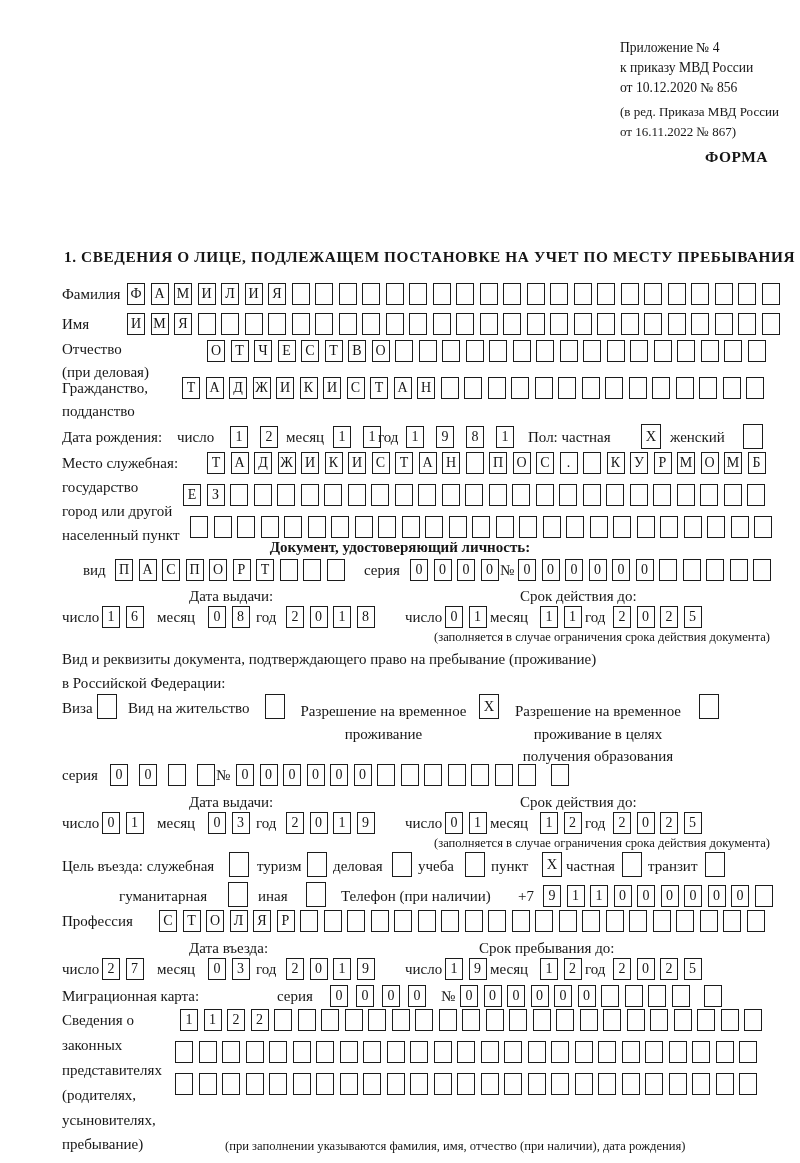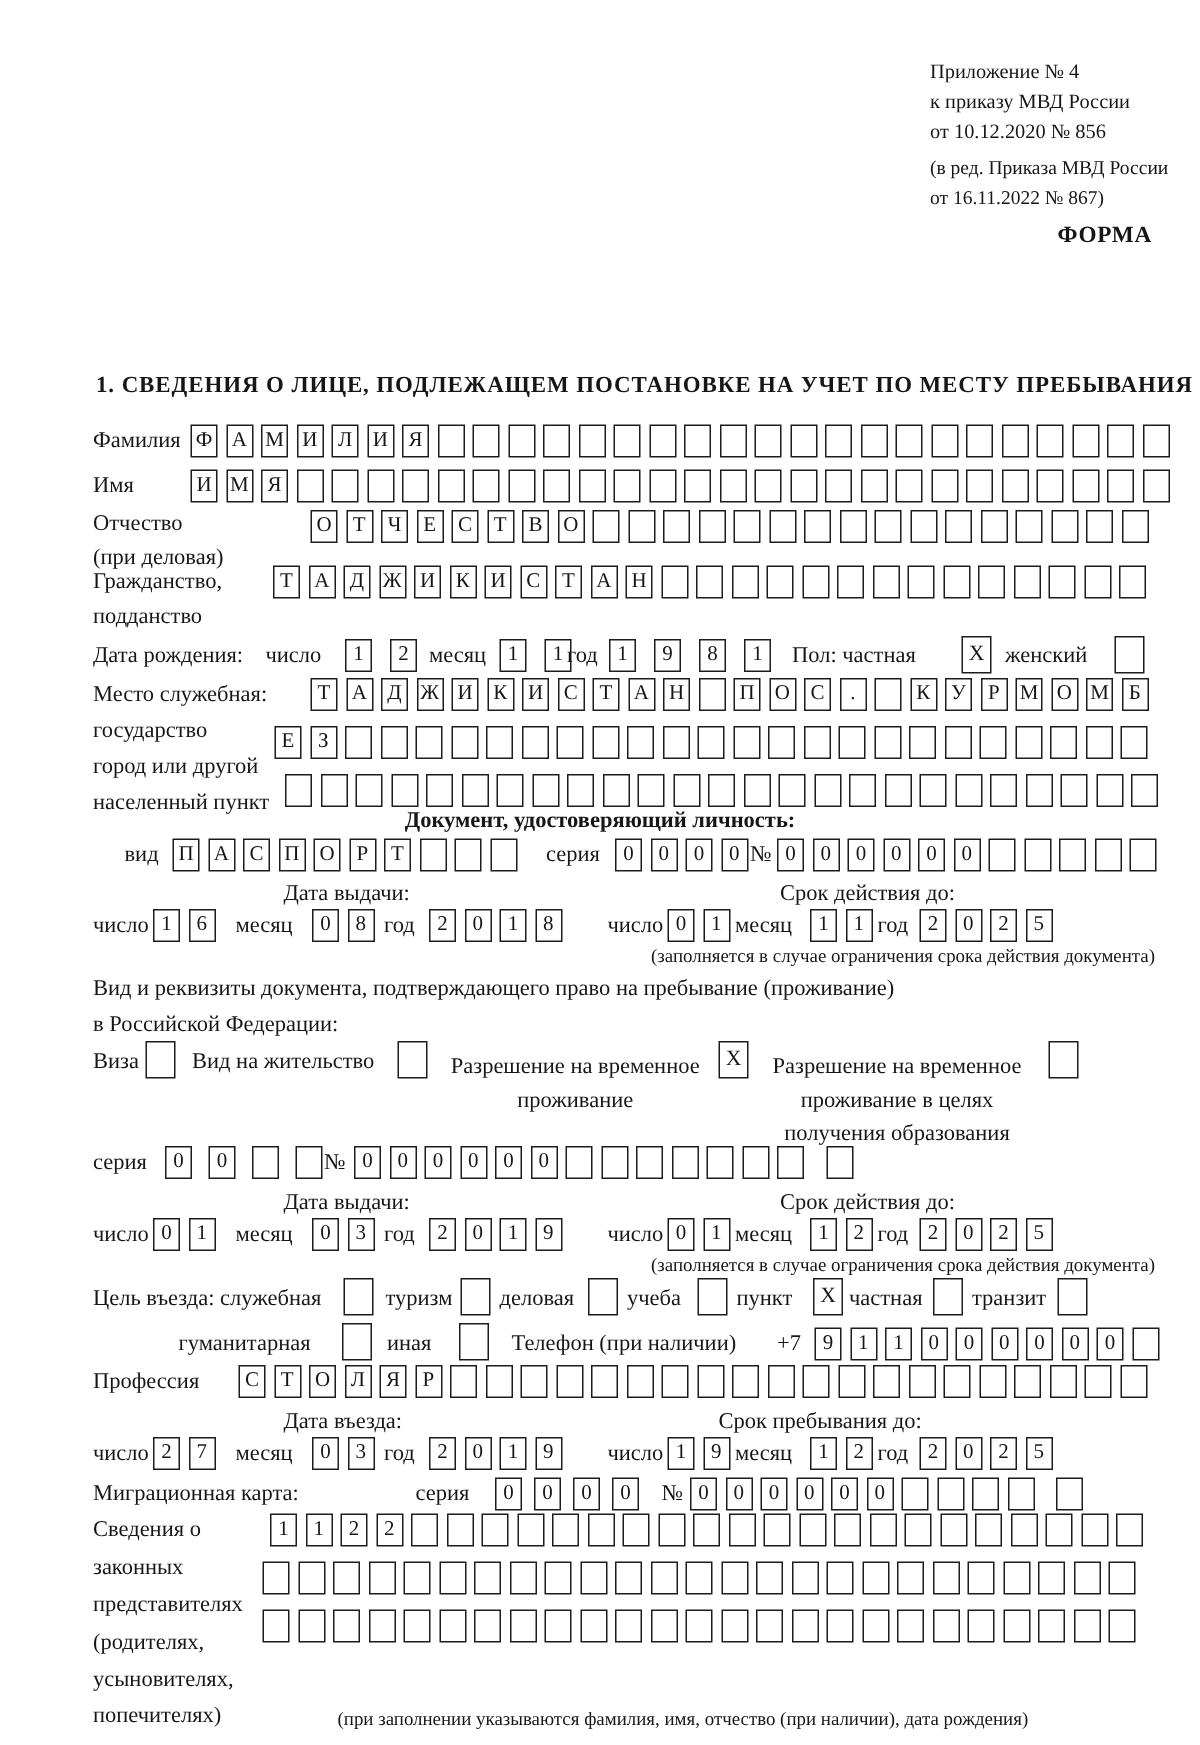--- a/index.html
+++ b/index.html
@@ -556,21 +556,21 @@
       <span class="cell"></span>
       <span class="cell"></span>
       <span class="cell gap"></span>
     </div>
 
   <div class="abs lbl" style="left:62px;top:1012px;">Сведения о</div>
   <div class="abs lbl" style="left:62px;top:1037px;">законных</div>
   <div class="abs lbl" style="left:62px;top:1062px;">представителях</div>
   <div class="abs lbl" style="left:62px;top:1087px;">(родителях,</div>
   <div class="abs lbl" style="left:62px;top:1112px;">усыновителях,</div>
-  <div class="abs lbl" style="left:62px;top:1136px;">попечителях)</div>
+  <div class="abs lbl" style="left:62px;top:1136px;">пребывание)</div>
   <div class="cells" style="left:180px;top:1009px;">
       <span class="cell">1</span>
       <span class="cell">1</span>
       <span class="cell">2</span>
       <span class="cell">2</span>
       <span class="cell"></span>
       <span class="cell"></span>
       <span class="cell"></span>
       <span class="cell"></span>
       <span class="cell"></span>

